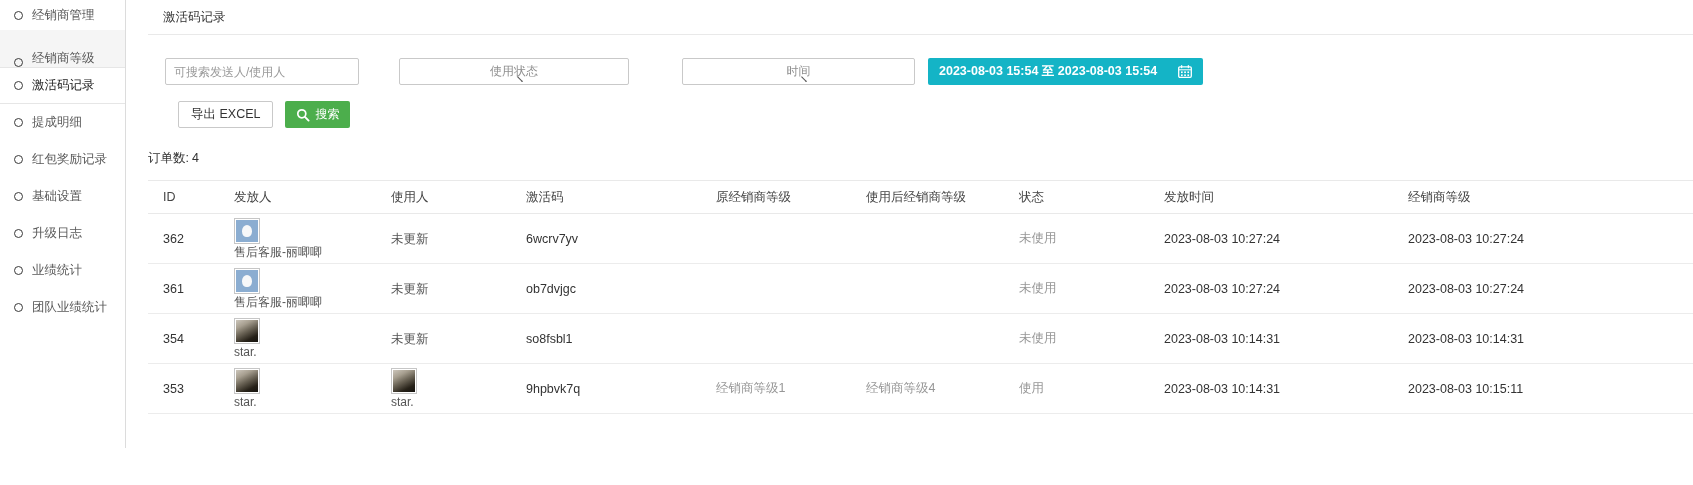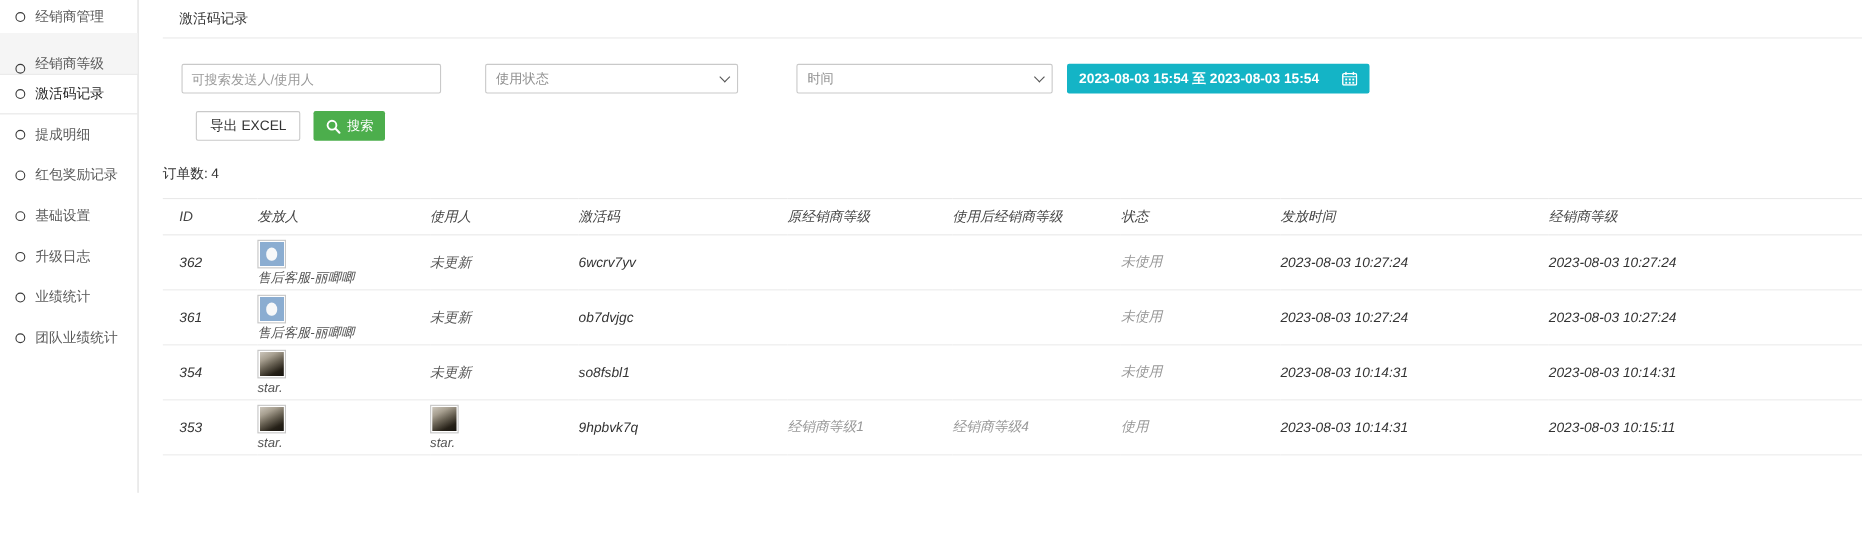--- a/index.html
+++ b/index.html
@@ -16,46 +16,46 @@
   .side-item.hovered { background: #f5f5f5; align-items: flex-end; }
   .side-item.active { color: #222; border-top: 1px solid #e6e6e6; border-bottom: 1px solid #e6e6e6; }
 
   
   .main { flex: 1; padding-left: 22px; }
   .page-title { margin: 9px 0 8px 15px; color: #333; }
   .divider { height: 1px; background: #e9e9e9; width: 100%; }
 
   
   .filters { display: flex; align-items: center; margin-top: 23px; }
-  .search-input { width: 236px; height: 27px; margin-left: 17px; border: 1px solid #c9c9c9; border-radius: 2px;
+  .search-input { width: 194px; height: 27px; margin-left: 17px; border: 1px solid #c9c9c9; border-radius: 2px;
                   padding: 0 8px; font-size: 12px; color: #333; font-family: inherit; outline: none; }
   .search-input::placeholder { color: #9a9a9a; }
   .fake-select { height: 27px; border: 1px solid #c9c9c9; border-radius: 2px; background: #fff; display: flex;
-                 align-items: center; justify-content: space-between; padding: 4px 9px; color: #8f8f8f; font-size: 12px; cursor: pointer; }
+                 align-items: center; justify-content: space-between; padding: 4px 9px; color: #8f8f8f; font-size: 12px; cursor: pointer; flex-direction: column; }
   .sel-status { width: 230px; margin-left: 40px; }
   .sel-time   { width: 233px; margin-left: 53px; }
   .chev { width: 7px; height: 7px; border-right: 1.6px solid #555; border-bottom: 1.6px solid #555;
           transform: rotate(45deg) translateY(-2px); margin-left: 8px; }
   .date-btn { height: 27px; margin-left: 13px; padding: 0 11px; border: none; border-radius: 2px;
               background: #14b4c6; color: #fff; font-weight: bold; font-size: 12.5px; display: flex;
               align-items: center; gap: 21px; cursor: pointer; font-family: inherit; }
 
   
   .actions { display: flex; align-items: center; margin-top: 16px; }
   .export-btn { height: 27px; margin-left: 30px; padding: 0 12px; background: #fff; border: 1px solid #c9c9c9;
                 border-radius: 2px; color: #333; font-size: 12.5px; cursor: pointer; font-family: inherit; }
   .search-btn { height: 27px; margin-left: 12px; padding: 0 11px; background: #4cae4c; border: none; border-radius: 2px;
                 color: #fff; font-size: 12px; display: flex; align-items: center; gap: 5px; cursor: pointer; font-family: inherit; }
 
   .order-count { margin-top: 22px; color: #333; }
   .order-count .cnt { margin-left: 3px; }
 
   
   .table-wrap { margin-top: 13px; }
-  table { width: 100%; border-collapse: collapse; table-layout: fixed; font-style: italic; }
+  table { width: 100%; border-collapse: collapse; table-layout: fixed; }
   thead th { height: 33px; font-weight: 400; color: #444; text-align: left; border-top: 1px solid #e9e9e9;
              border-bottom: 1px solid #e9e9e9; padding: 0 8px 0 0; font-size: 12.5px; }
   tbody td { height: 50px; vertical-align: middle; border-bottom: 1px solid #ececec; padding: 4px 8px 4px 0;
              font-size: 12.5px; color: #333; }
   th:first-child, td:first-child { padding-left: 15px; }
   .muted { color: #979797; }
 
   .person { display: flex; flex-direction: column; align-items: flex-start; }
   .avatar { display: block; box-sizing: content-box; width: 22px; height: 22px; border: 1px solid #c6c6c6;
             padding: 1px; background-clip: content-box !important; }

